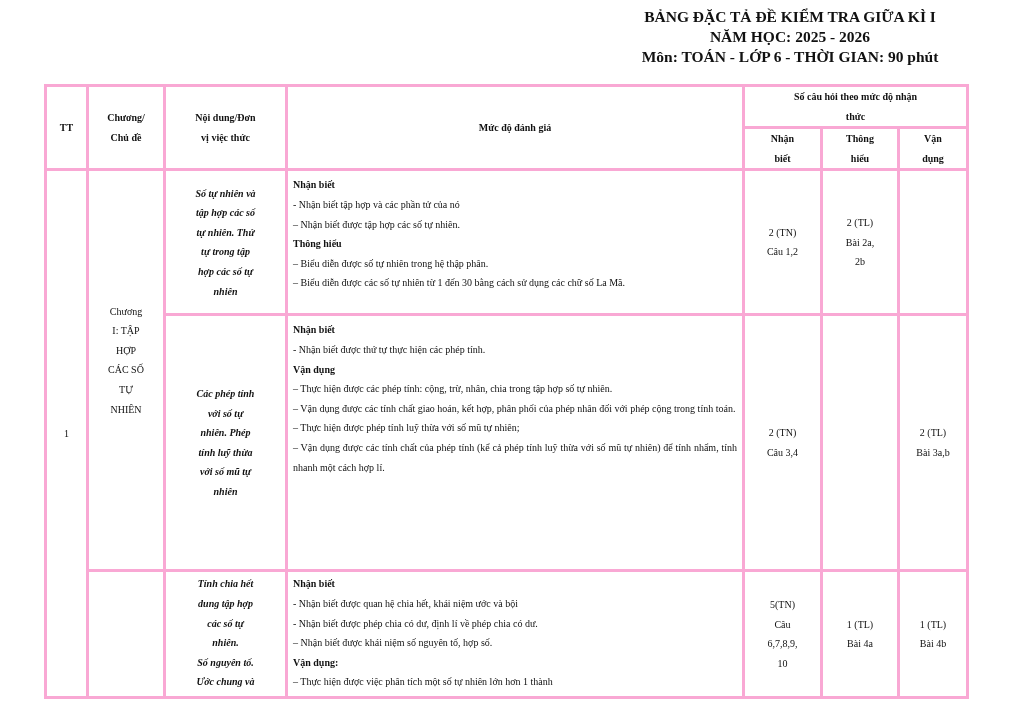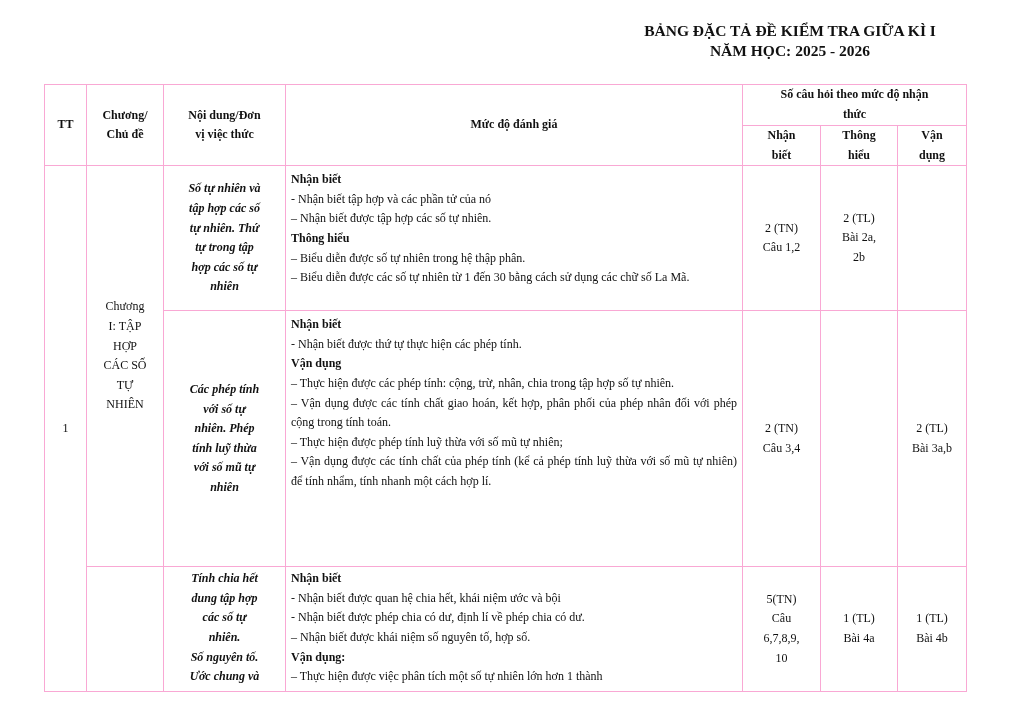--- a/index.html
+++ b/index.html
@@ -1,45 +1,46 @@
 <!DOCTYPE html>
 <html><head>
 <meta charset="utf-8">
 <style>
   html, body { margin: 0; padding: 0; background: #ffffff; }
   body { width: 1024px; height: 724px; position: relative; overflow: hidden;
          font-family: "Liberation Serif", "DejaVu Serif", serif; color: #111; }
   .hdr-left { position: absolute; left: 100px; top: 7px; width: 310px; text-align: center;
               font-weight: bold; font-size: 15.5px; line-height: 20px; }
   .hdr-left .u { text-decoration: underline; }
-  .hdr-right { position: absolute; left: 600px; top: 21px; width: 380px; text-align: center;
+  .hdr-right { position: absolute; left: 600px; top: 7px; width: 380px; text-align: center;
                font-weight: bold; font-size: 15.5px; line-height: 20px; }
   table.spec { position: absolute; left: 44px; top: 84px; border-collapse: collapse;
                table-layout: fixed; width: 922px; }
-  table.spec td, table.spec th { border: 1px solid #f9a8d4; padding: 0; vertical-align: middle;
-               font-size: 12px; line-height: 19.6px; }
+  table.spec td, table.spec th { border: 3px solid #f9a8d4; padding: 0; vertical-align: middle;
+               font-size: 10px; line-height: 19.6px; }
   th { font-weight: bold; text-align: center; }
   .tt { text-align: center; }
   .chap { text-align: center; font-weight: normal; font-size: 15.5px; vertical-align: top !important;
           padding-top: 0; }
   .content { text-align: center; font-weight: bold; font-style: italic; padding: 0 4px !important; }
   .level { text-align: justify; padding: 4px 5px 4px 5px !important; vertical-align: top !important; }
   .level .head { font-weight: bold; display: block; }
   .level .line { display: block; }
   .count { text-align: center; }
 </style>
 </head>
 <body>
 
 <div class="hdr-left">
 </div>
 
 <div class="hdr-right">
   <div>BẢNG ĐẶC TẢ ĐỀ KIỂM TRA GIỮA KÌ I</div>
   <div>NĂM HỌC: 2025 - 2026</div>
+  <div>Môn: TOÁN - LỚP 6 - THỜI GIAN: 90 phút</div>
 </div>
 
 <table class="spec">
   <colgroup>
     <col style="width:42px">
     <col style="width:77px">
     <col style="width:122px">
     <col style="width:457px">
     <col style="width:78px">
     <col style="width:77px">

